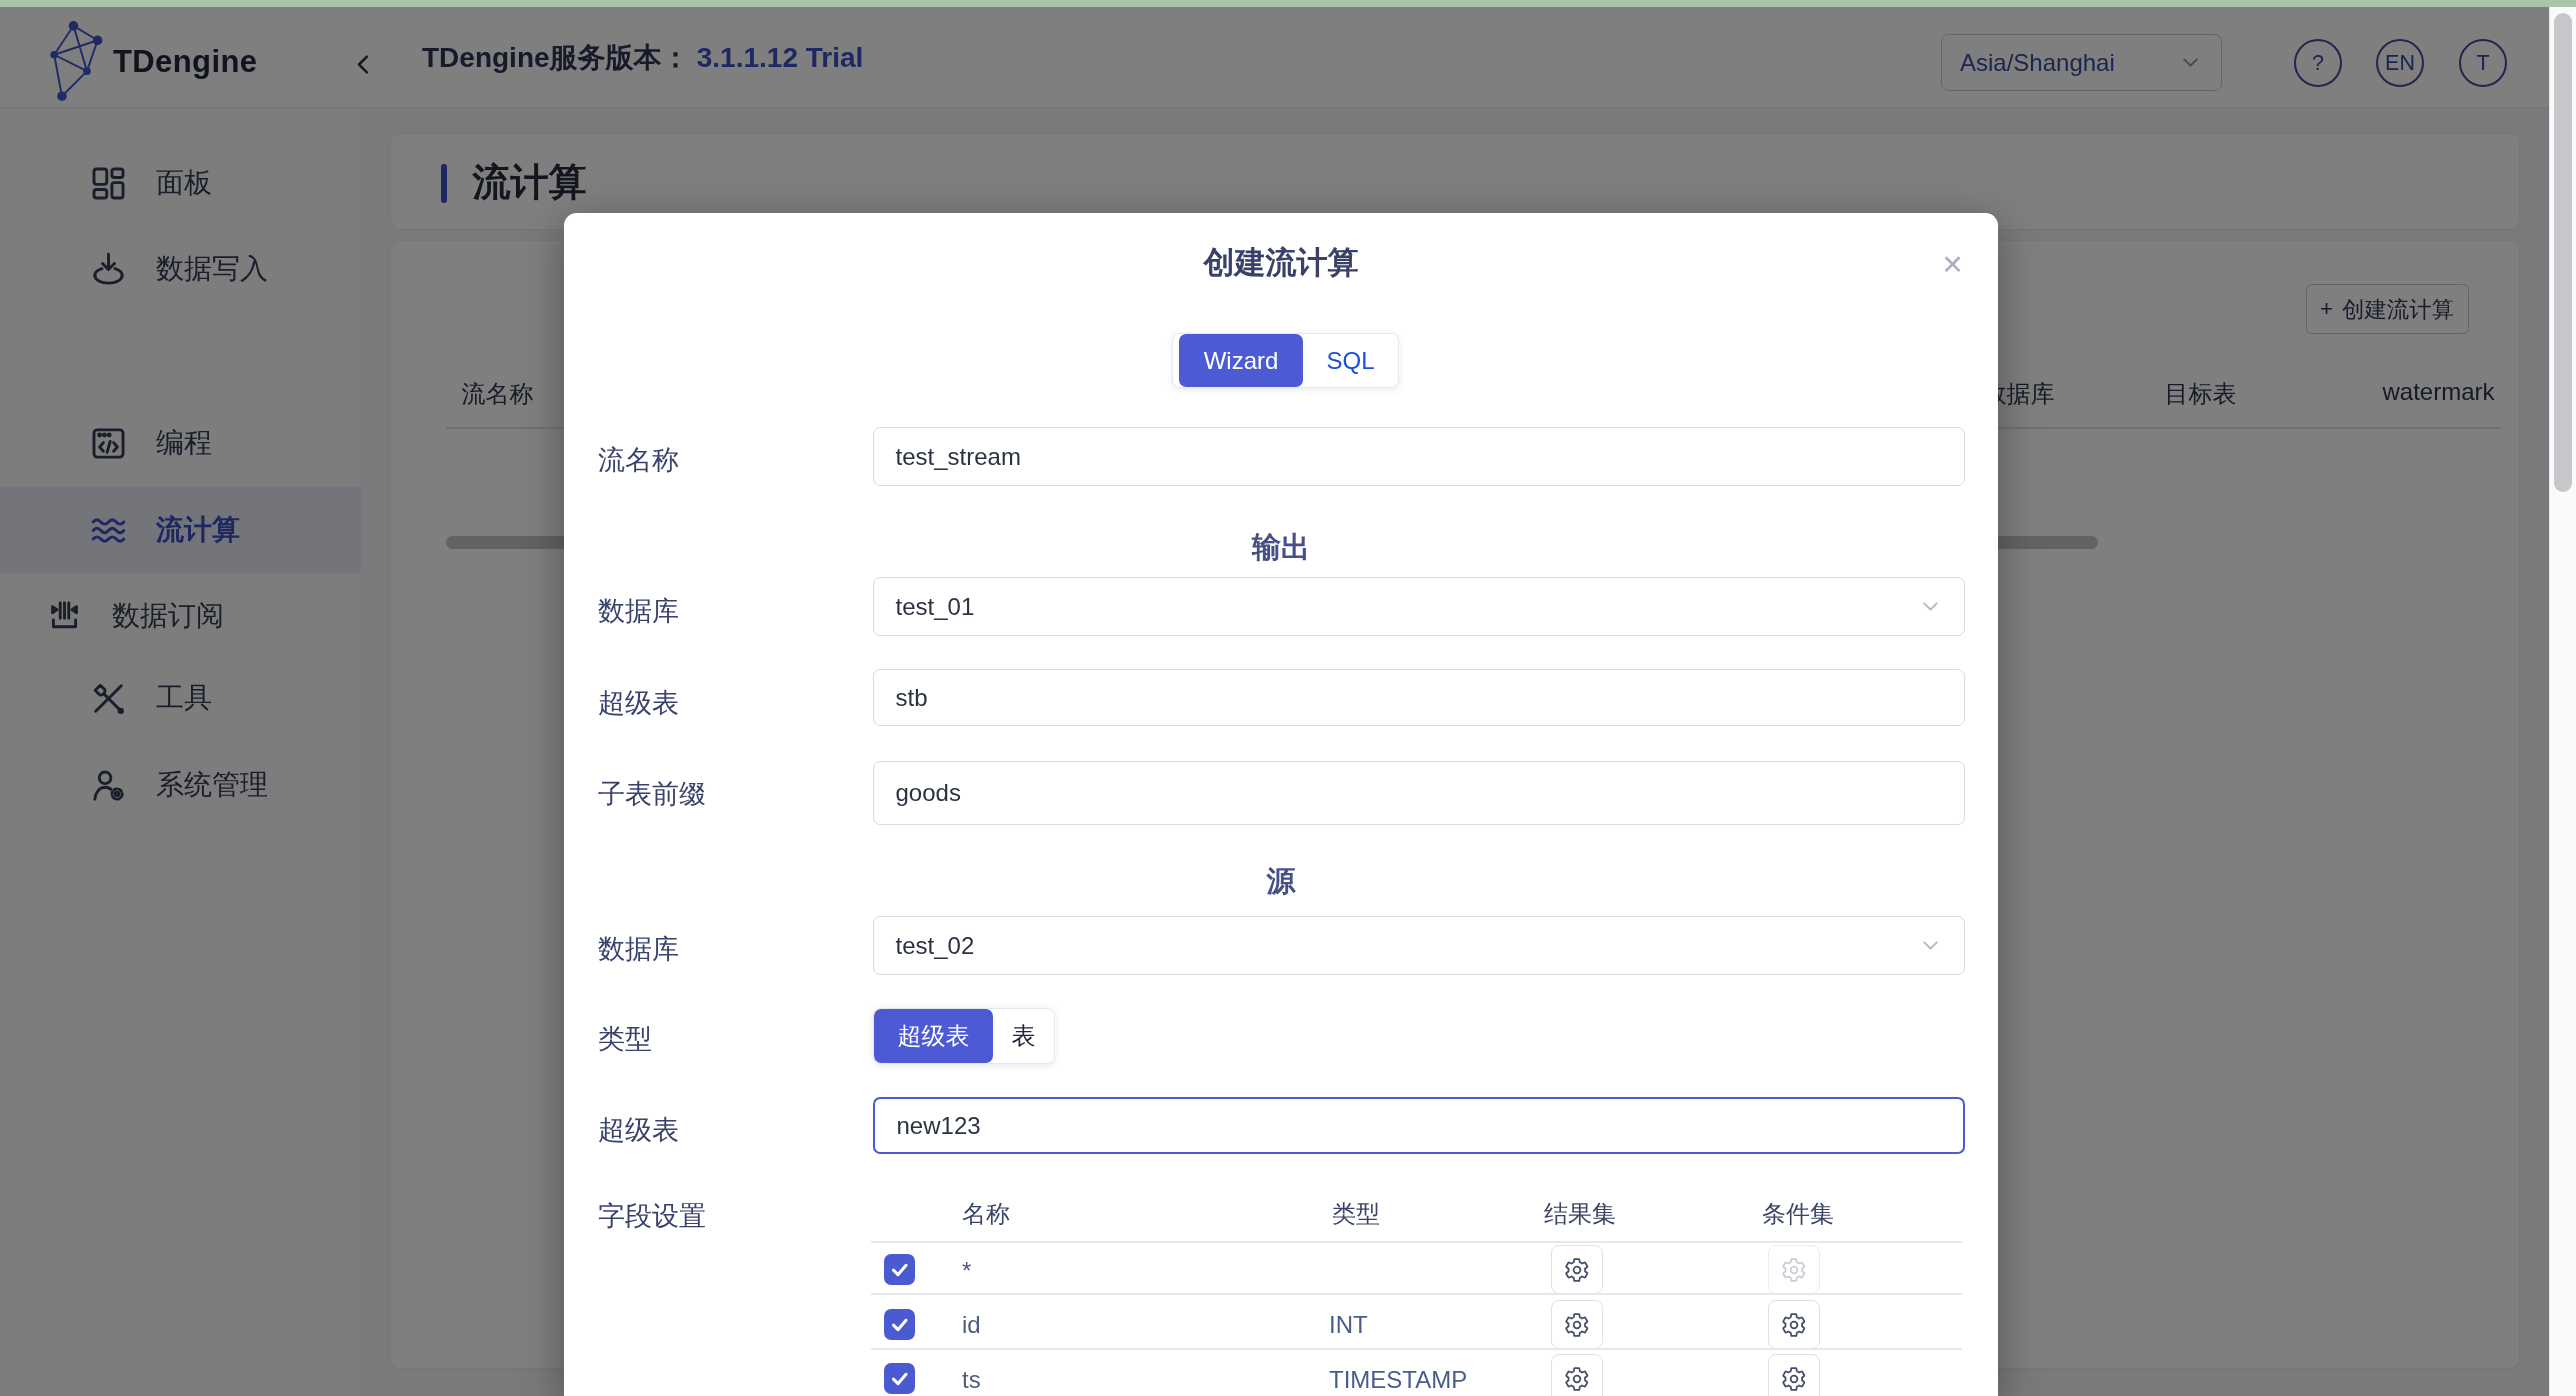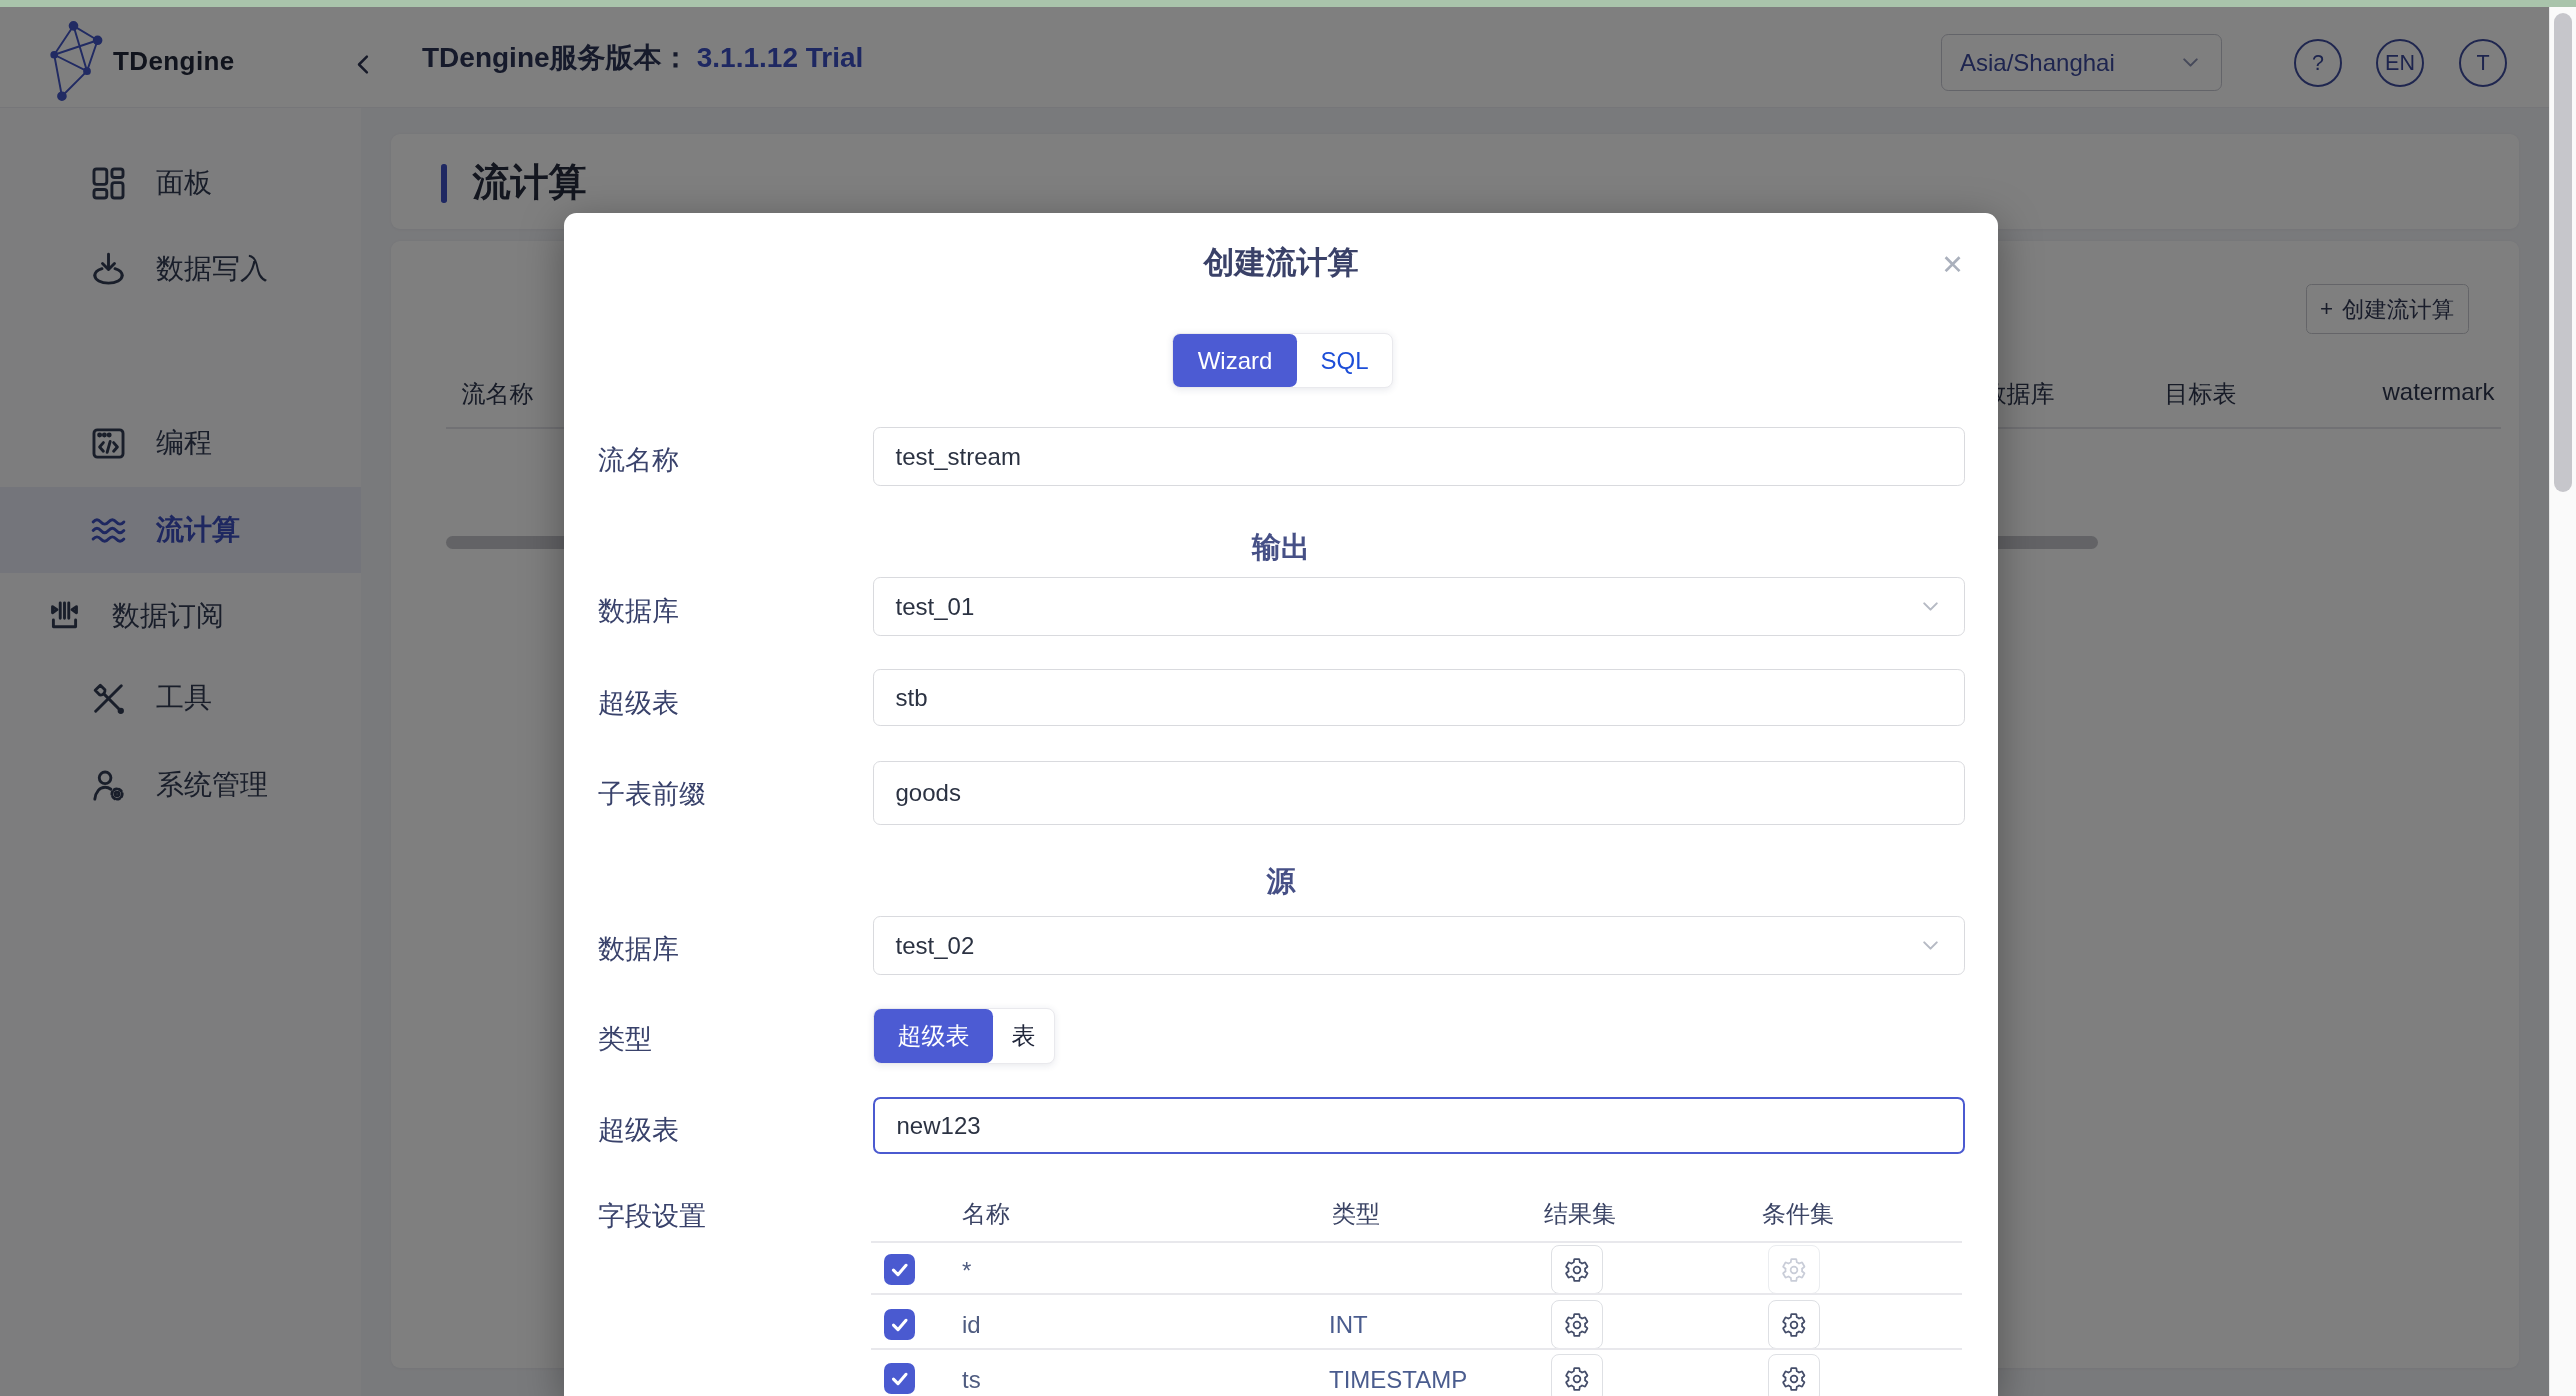--- a/index.html
+++ b/index.html
@@ -9,21 +9,21 @@
 
   
   .top-strip { position:absolute; left:0; top:0; width:2576px; height:7.2px; background:#a9c4ab; z-index:30; }
   .v-scrollbar { position:absolute; right:0; top:7.2px; width:27px; height:1389px; background:#fafafa; border-left:0.9px solid #e8e8e8; z-index:30; }
   .v-scrollbar .thumb { position:absolute; left:3.6px; top:5.4px; width:18px; height:479px; background:#c6c6cb; border-radius:9px; }
 
   
   .header { position:absolute; left:0; top:7.2px; width:2549px; height:101px; background:#ffffff; border-bottom:0.9px solid #ecedf2; }
   .logo { position:absolute; left:43px; top:14.3px; display:flex; align-items:center; gap:9px; }
   .logo svg { width:61px; height:81px; }
-  .logo-text { font-size:26px; font-weight:600; color:#23293a; letter-spacing:0.4px; }
+  .logo-text { font-size:31px; font-weight:600; color:#23293a; letter-spacing:0.4px; }
   .collapse-btn { position:absolute; left:342px; top:36px; width:43px; height:43px; display:flex; align-items:center; justify-content:center; color:#2c3350; cursor:pointer; }
   .svc-version { position:absolute; left:422px; top:0; height:101px; display:flex; align-items:center; font-size:28px; font-weight:600; color:#2c3556; }
   .svc-version .ver { color:#3d50c4; margin-left:7.2px; }
   .tz-select { position:absolute; left:1941px; top:27px; width:281px; height:57px; border:1.8px solid #c7c8d2; border-radius:7.2px; display:flex; align-items:center; padding:0 18px; font-size:24px; color:#3c4a9e; background:#fff0; }
   .tz-select .sel-chevron { margin-left:auto; color:#8d93b4; }
   .hdr-circle { position:absolute; top:32px; width:48px; height:48px; border:2.2px solid #3f4d9e; border-radius:50%; display:flex; align-items:center; justify-content:center; font-size:21.5px; color:#3a499c; font-weight:500; }
 
   
   .sidebar { position:absolute; left:0; top:108px; width:361px; height:1288px; background:#fbfbfd; }
   .side-item { position:absolute; left:0; width:361px; height:86px; display:flex; align-items:center; padding-left:88px; gap:27px; color:#333d55; cursor:pointer; }
@@ -45,21 +45,21 @@
 
   
   .dim { position:absolute; left:0; top:7.2px; width:2549px; height:1389px; background:rgba(0,0,0,0.5); z-index:5; }
 
   
   .modal { position:absolute; left:564px; top:213px; width:1434px; height:1183px; background:#fff; border-radius:12.5px 12.5px 0 0; z-index:10; box-shadow:0 10.7px 43px rgba(0,0,0,0.35); overflow:hidden; }
   .modal-close { position:absolute; left:1369px; top:32px; width:39px; height:39px; display:flex; align-items:center; justify-content:center; font-size:27px; color:#aab0bc; cursor:pointer; }
   .modal-title { position:absolute; left:0; top:29px; width:1434px; text-align:center; font-size:31px; font-weight:700; color:#3a4168; }
   .tabs { position:absolute; left:608px; top:120px; height:55px; display:flex; border:0.9px solid #e9e9ed; border-radius:8px; box-shadow:0 1.8px 7.2px rgba(40,50,90,0.10); background:#fff; }
   .tab { display:flex; align-items:center; justify-content:center; font-size:24px; cursor:pointer; }
-  .tab.wizard { width:124px; background:#4c5bd3; color:#fff; border-radius:7.2px; }
+  .tab.wizard { width:124px; background:#4c5bd3; color:#fff; border-radius:7.2px;margin-left:6px; }
   .tab.sql { width:95px; color:#1d4ed8; border-radius:0 7.2px 7.2px 0; }
 
   .f-label { position:absolute; left:34px; font-size:27px; color:#39426b; }
   .f-input { position:absolute; left:309px; width:1092px; height:59px; border:1.8px solid #d9dade; border-radius:7.2px; background:#fff; display:flex; align-items:center; padding:0 21.5px; font-size:24px; color:#2b3242; }
   .f-input.focused { border:2.2px solid #4b5ad0; }
   .f-select .sel-chevron { margin-left:auto; color:#b6bac4; }
   .section-head { position:absolute; left:0; width:1434px; text-align:center; font-size:29px; font-weight:600; color:#465086; }
   .segmented { position:absolute; left:309px; display:flex; height:56px; border:0.9px solid #e9e9ed; border-radius:8px; box-shadow:0 1.8px 7.2px rgba(40,50,90,0.10); background:#fff; }
   .seg { display:flex; align-items:center; justify-content:center; font-size:24px; cursor:pointer; }
   .seg.active { background:#4c5bd3; color:#fff; border-radius:7.2px; }

